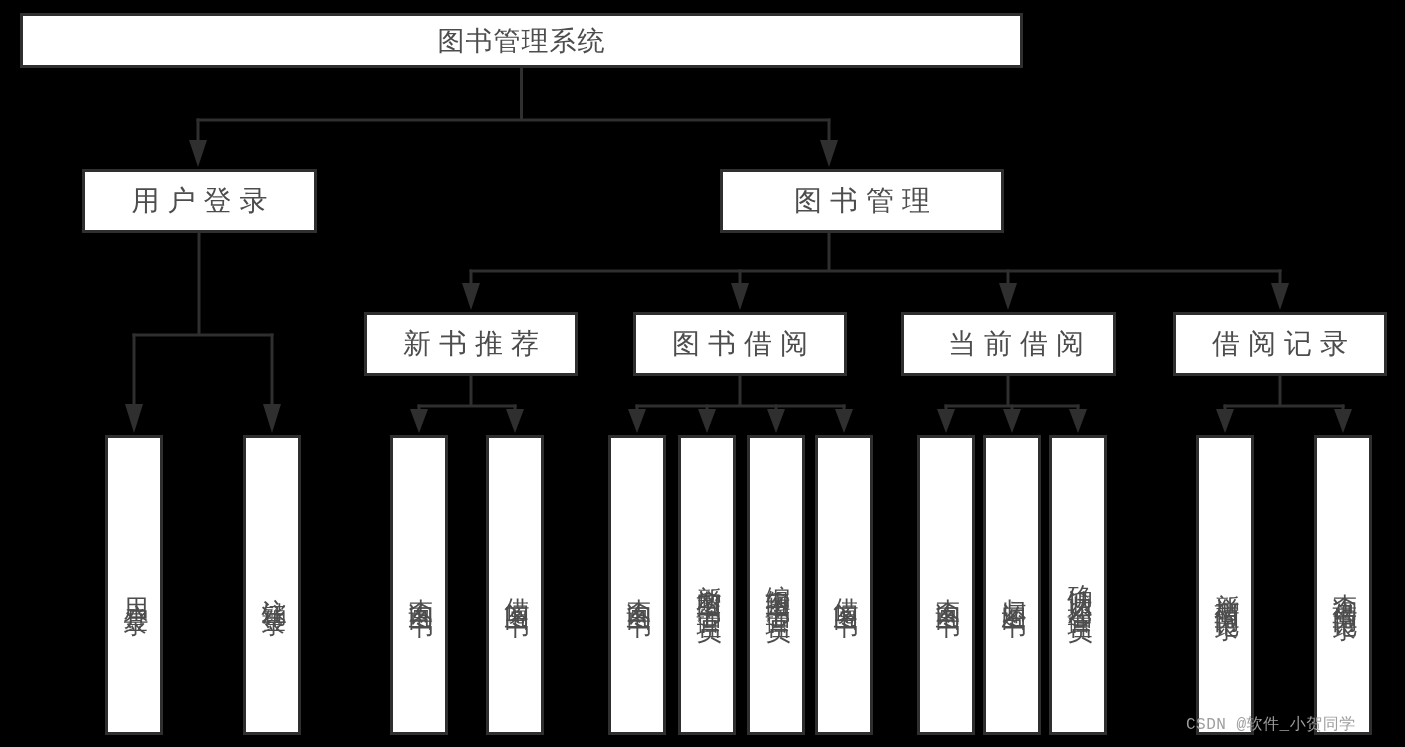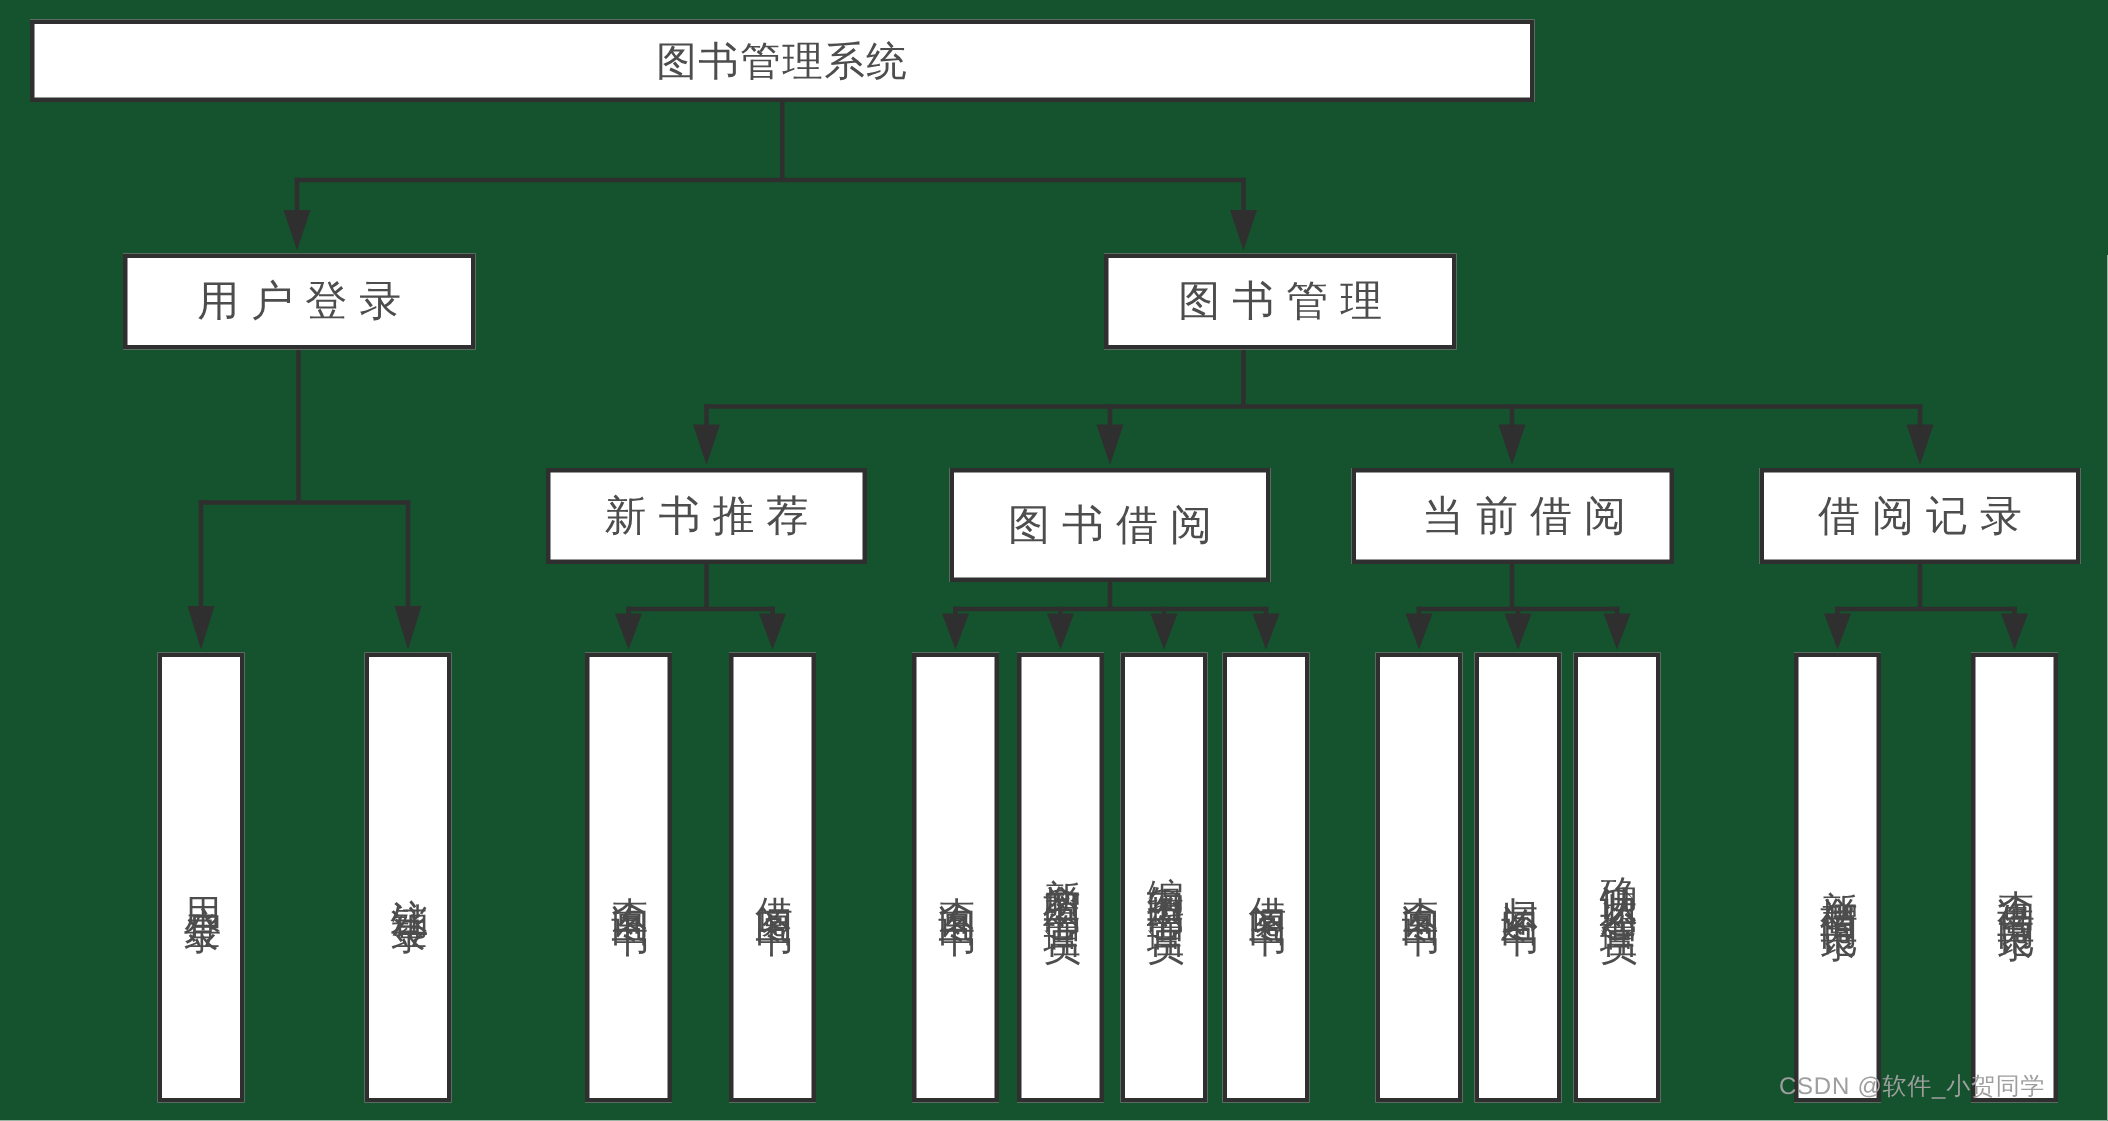--- a/index.html
+++ b/index.html
@@ -1,22 +1,22 @@
 <!DOCTYPE html>
 <html><head>
 <meta charset="utf-8">
 <style>
   html, body { margin: 0; padding: 0; background: #ffffff; }
   .canvas {
     position: relative;
     width: 1405px;
     height: 747px;
-    background: #14532d;
+    background: #000000;
     overflow: hidden;
-    font-family: Liberation Sans, sans-serif;
+    font-family: Liberation Mono, monospace;
   }
   .connectors {
     position: absolute;
     left: 0; top: 0;
     width: 1405px; height: 747px;
   }
   .connectors line { stroke: #2f2f2f; stroke-width: 3; }
   .connectors polygon { fill: #2f2f2f; stroke: none; }
   .box {
     position: absolute;
@@ -132,28 +132,28 @@
     </g>
   </svg>
 
   <div class="box title-box" style="left:20px; top:13px; width:1003px; height:55px;">
     <span class="lbl">图书管理系统</span>
   </div>
 
   <div class="box h-box" style="left:82px; top:169px; width:235px; height:64px;">
     <span class="lbl">用户登录</span>
   </div>
-  <div class="box h-box" style="left:736px; top:169px; width:235px; height:64px;">
+  <div class="box h-box" style="left:720px; top:169px; width:284px; height:64px;">
     <span class="lbl">图书管理</span>
   </div>
 
   <div class="box h-box" style="left:364px; top:312px; width:214px; height:64px;">
     <span class="lbl">新书推荐</span>
   </div>
-  <div class="box h-box" style="left:633px; top:312px; width:214px; height:76px;">
+  <div class="box h-box" style="left:633px; top:312px; width:214px; height:64px;">
     <span class="lbl">图书借阅</span>
   </div>
   <div class="box h-box" style="left:901px; top:312px; width:215px; height:64px;padding-left:15px;">
     <span class="lbl">当前借阅</span>
   </div>
   <div class="box h-box" style="left:1173px; top:312px; width:214px; height:64px;">
     <span class="lbl">借阅记录</span>
   </div>
 
   <div class="box v-box" style="left:105px;">

